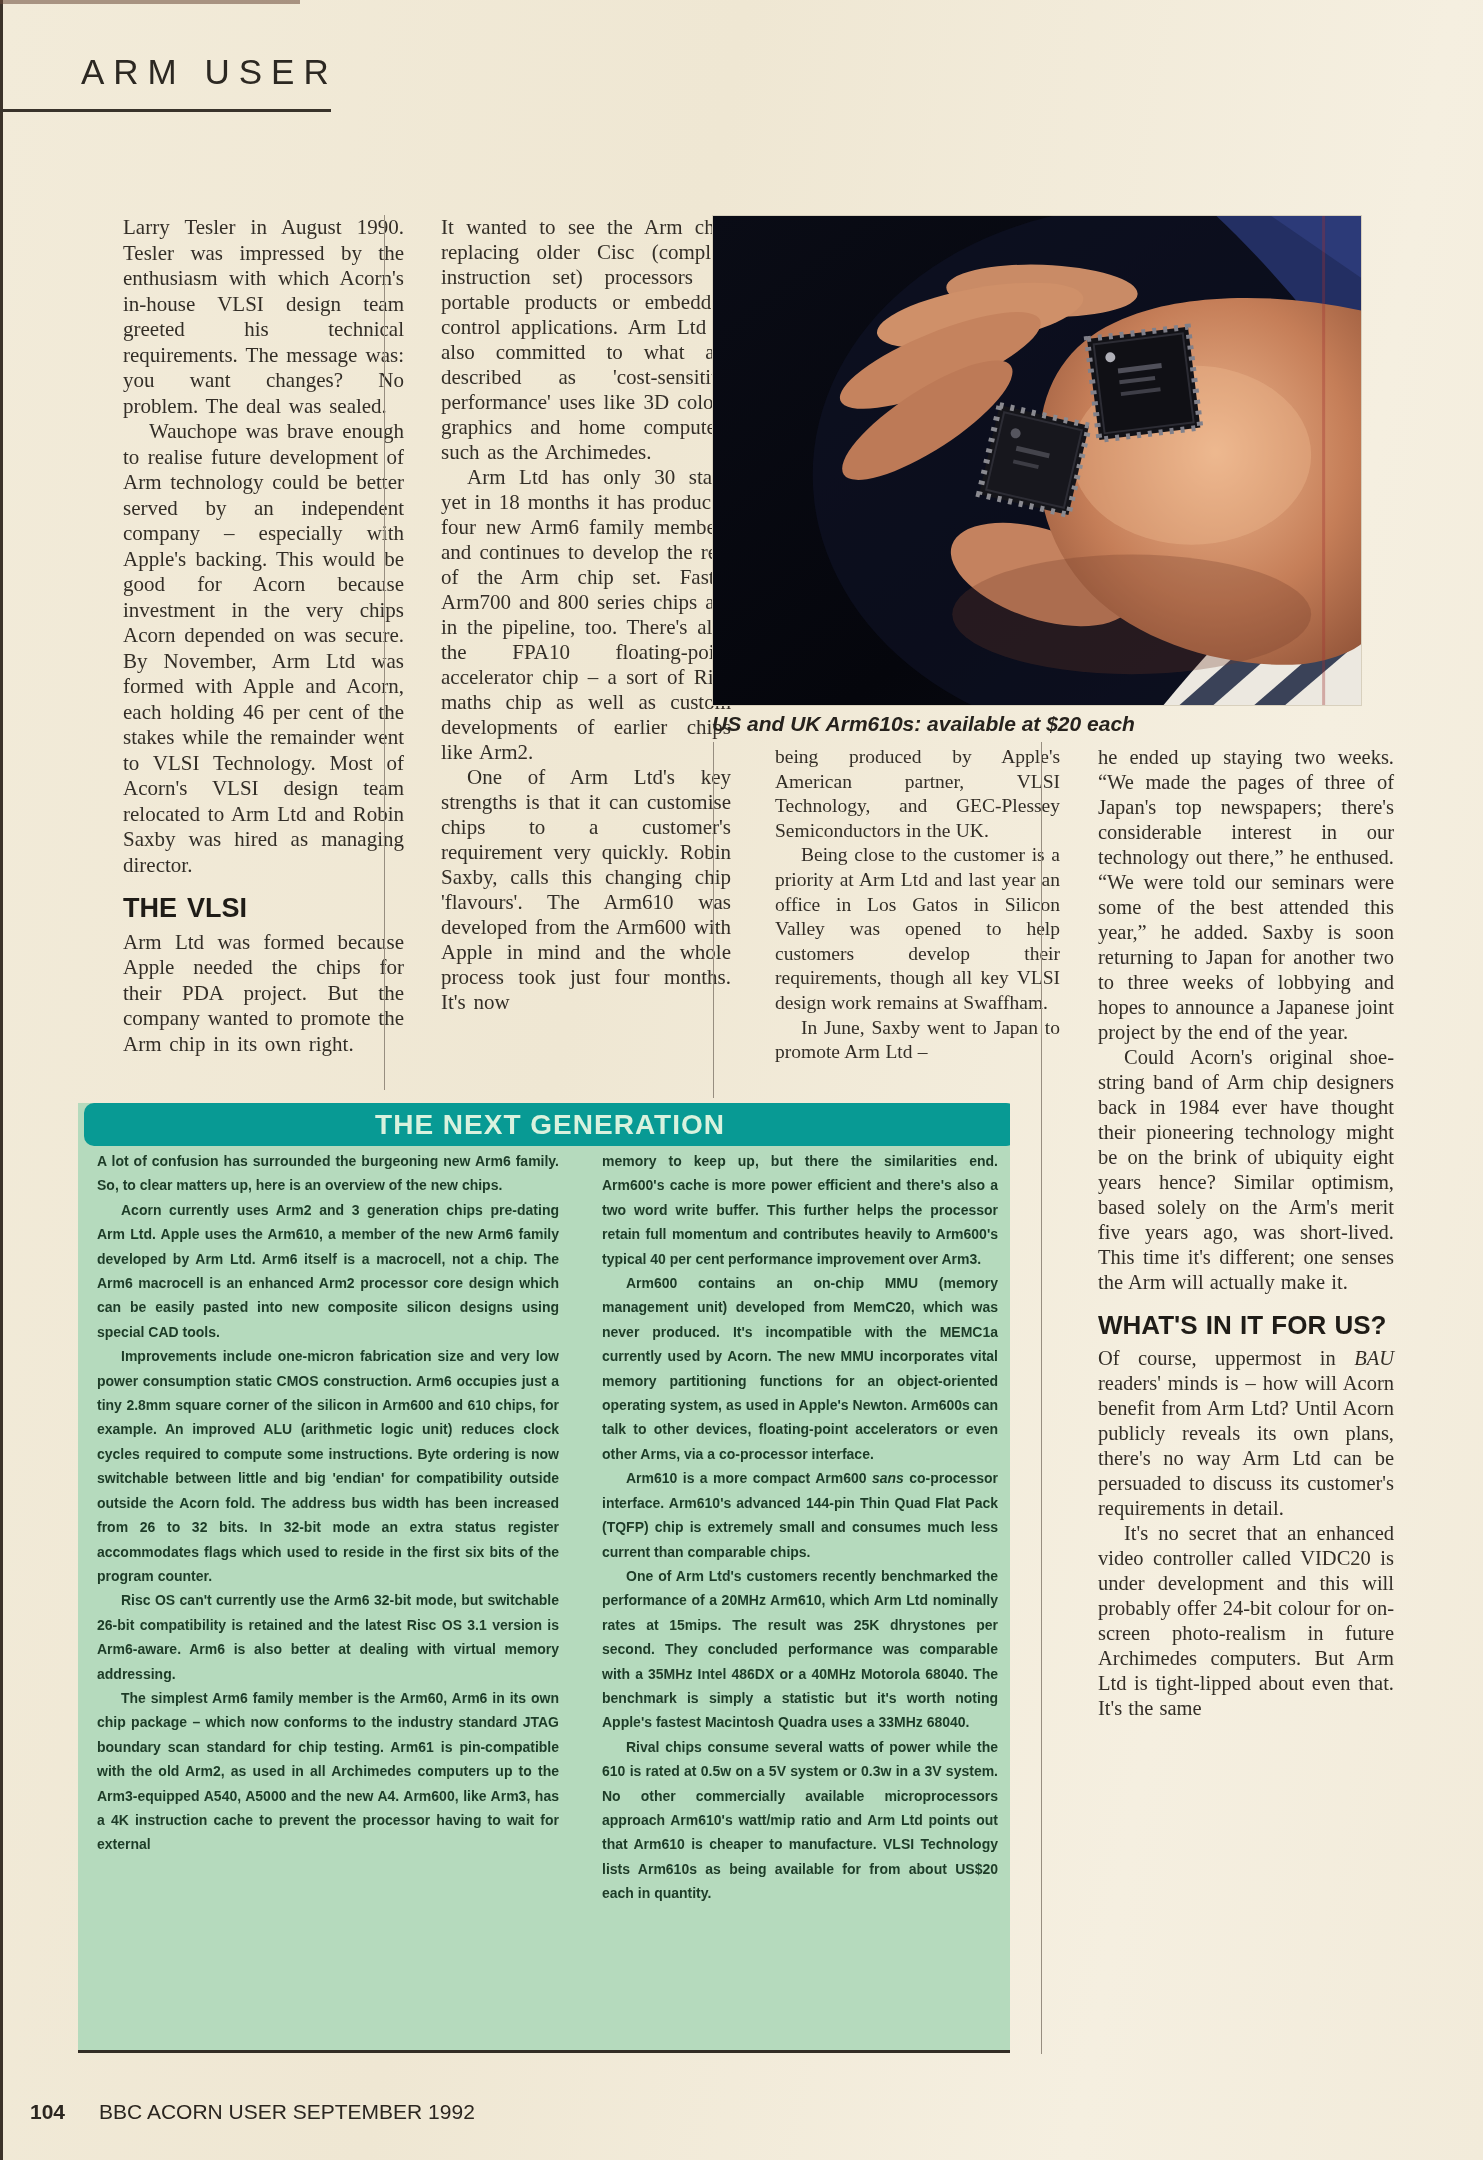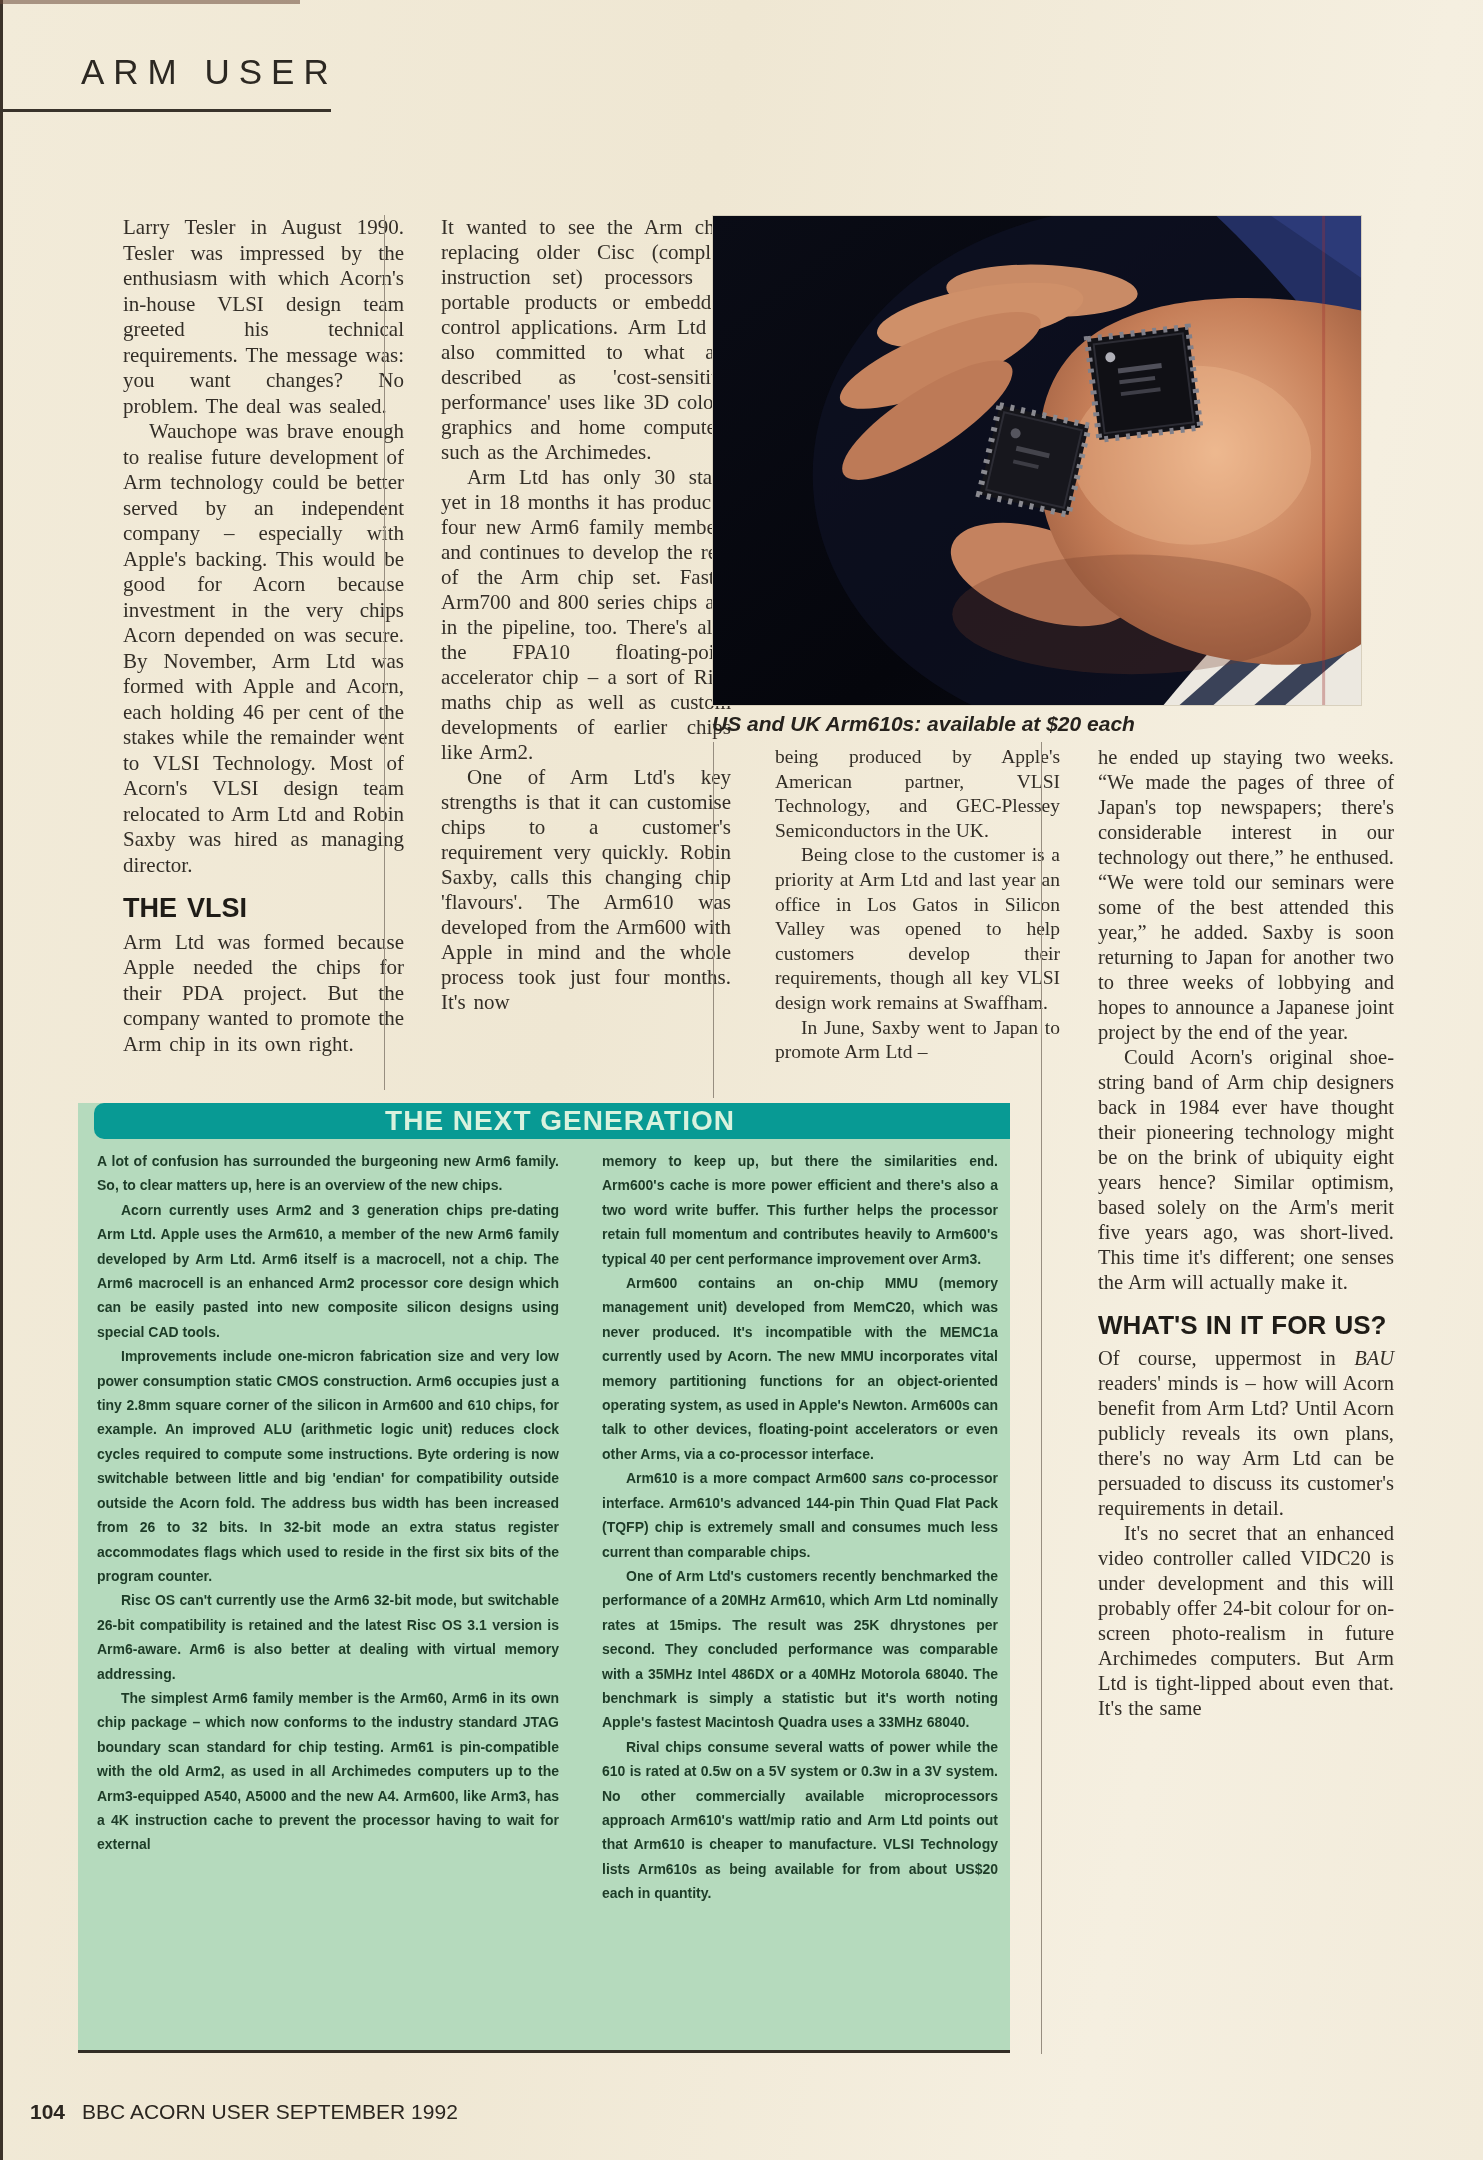--- a/index.html
+++ b/index.html
@@ -30,33 +30,33 @@
   .vrule-c{left:1041px;top:742px;height:1312px;}
 
   .photo{position:absolute;left:712px;top:215px;width:650px;height:491px;
     border:1px solid #d8d0bd;box-sizing:border-box;background:#07080f;}
   .photo svg{display:block;width:100%;height:100%;}
   .caption{position:absolute;left:712px;top:712px;width:650px;
     font-family:"Liberation Sans",sans-serif;font-weight:bold;font-size:21px;color:#26221d;font-style:italic;}
 
   .ngbox{position:absolute;left:78px;top:1103px;width:932px;height:950px;
     background:var(--panel_green,#b5dabd);border-bottom:3px solid #322d25;box-sizing:border-box;overflow:hidden;}
-  .ngbar{position:absolute;left:16px;top:0;width:100%;height:36px;background:var(--teal,#089a94);
+  .ngbar{position:absolute;left:6px;top:0;width:100%;height:43px;background:var(--teal,#089a94);
     display:flex;align-items:center;justify-content:center;border-radius:10px;}
   .ngtitle{font-family:"Liberation Sans",sans-serif;font-weight:bold;font-size:28px;
     color:#d9f2de;letter-spacing:1px;}
   .ngcol{position:absolute;top:46px;font-family:"Liberation Sans",sans-serif;font-weight:bold;
     font-size:14px;line-height:24.4px;color:var(--panel_text,#1d3b27);text-align:justify;}
   .ngcol p{margin:0;}
   .ngcol p.ind{text-indent:24px;}
   .ngcol-1{left:19px;width:462px;}
   .ngcol-2{left:524px;width:396px;}
 
   .footer{position:absolute;left:30px;top:2100px;font-family:"Liberation Sans",sans-serif;
-    font-size:21px;color:#2b2620;display:flex;align-items:baseline;gap:17px;}
+    font-size:21px;color:#2b2620;display:flex;align-items:baseline;gap:34px;}
   .footer .num{font-weight:bold;}
 </style>
 </head>
 <body>
 
 <div class="page">
   <div class="page-edge"></div>
   <div class="page-edge-top"></div>
 
   <div class="kicker">ARM USER</div>

